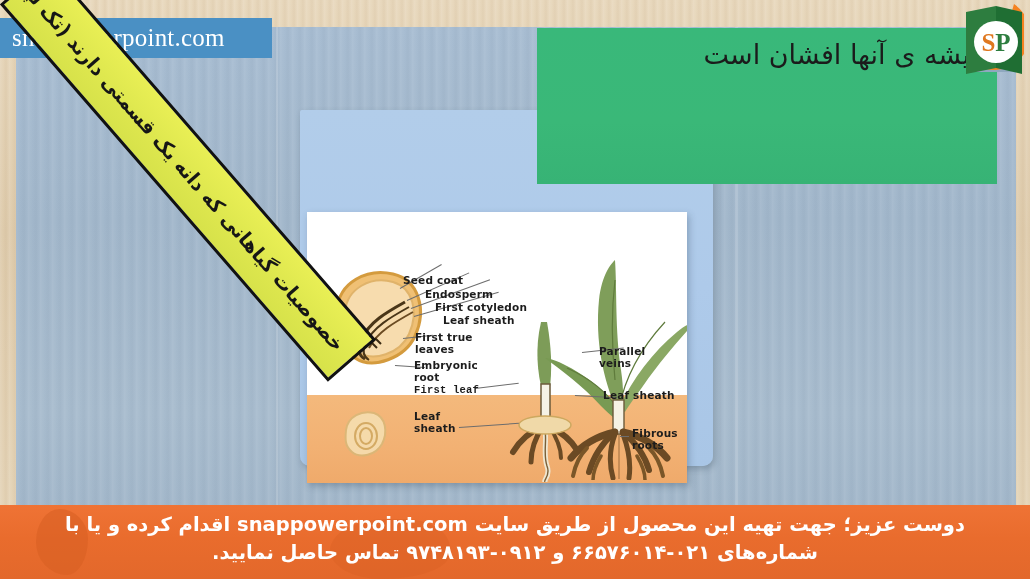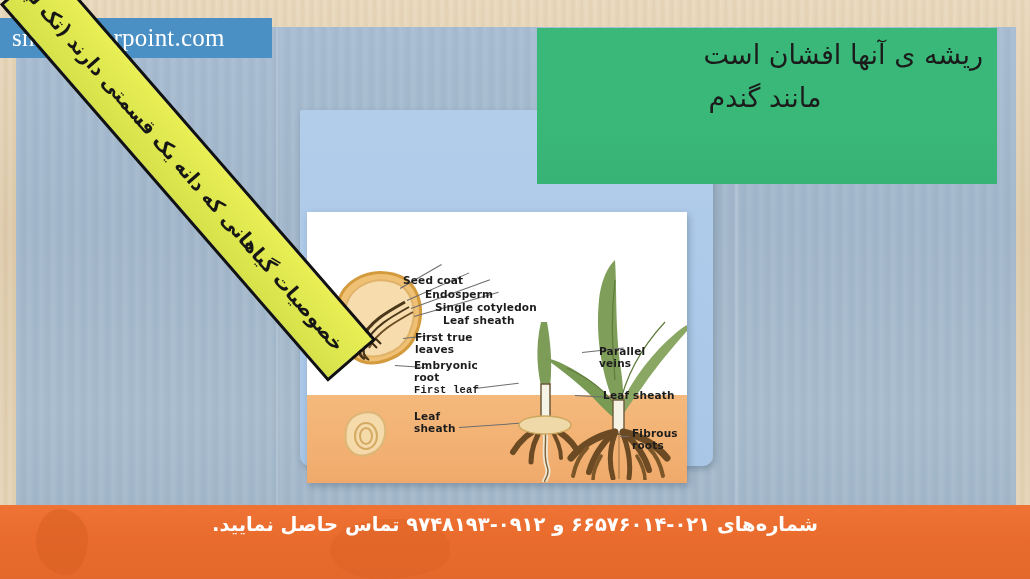--- a/index.html
+++ b/index.html
@@ -200,23 +200,32 @@
   </div>
 
   <div class="diag-wrap">
     <div class="diag-banner">
       <span class="diag-text">خصوصیات گیاهانی که دانه یک قسمتی دارند (تک لپه ای):</span>
     </div>
   </div>
 
   <div class="green-panel">
     <div class="gline l1">ریشه ی آنها افشان است</div>
-    <div class="gline l3">مانند گندم</div>
-  </div>
-
+  </div>
+
+  <div class="sp-logo">
+    <svg width="72" height="86" viewBox="0 0 72 86">
+      <rect x="22" y="16" width="46" height="54" fill="#8fa8bf"></rect>
+      <path d="M62 2 A34 34 0 1 1 22 62 L34 50 A20 20 0 1 0 58 16 Z" fill="#f58220"></path>
+      <path d="M14 10 L44 4 L44 66 L14 72 Z" fill="#2d7d3f"></path>
+      <path d="M44 4 L70 10 L70 72 L44 66 Z" fill="#1f6e33"></path>
+      <ellipse cx="44" cy="40" rx="22" ry="21" fill="#ffffff"></ellipse>
+      <text x="44" y="49" text-anchor="middle" font-family="Liberation Serif, serif" font-size="25" font-weight="bold" fill="#e07820">S<tspan fill="#2d7d3f">P</tspan></text>
+    </svg>
+  </div>
 
   <div class="blue-card"></div>
 
   <div class="diagram">
     <div class="soil"></div>
     <div class="soil-divider"></div>
 
 
     <svg class="seed" viewBox="0 0 104 110">
       <path d="M10 46 C12 18 40 4 66 10 C92 16 100 46 88 72 C78 94 46 106 28 94 C10 82 8 66 10 46 Z" fill="#f0c074" stroke="#d49b3e" stroke-width="3"></path>
@@ -272,37 +281,38 @@
     <div class="ldr" style="left:96px;top:126px;width:30px;transform:rotate(-6deg);"></div>
     <div class="ldr" style="left:88px;top:153px;width:30px;transform:rotate(4deg);"></div>
     <div class="ldr" style="left:168px;top:176px;width:44px;transform:rotate(-7deg);"></div>
     <div class="ldr" style="left:152px;top:215px;width:60px;transform:rotate(-4deg);"></div>
     <div class="ldr" style="left:275px;top:140px;width:42px;transform:rotate(-6deg);"></div>
     <div class="ldr" style="left:268px;top:183px;width:42px;transform:rotate(3deg);"></div>
     <div class="ldr" style="left:313px;top:224px;width:9px;"></div>
 
     <div class="lbl" style="left:96px;top:62px;">Seed coat</div>
     <div class="lbl" style="left:118px;top:76px;">Endosperm</div>
-    <div class="lbl" style="left:128px;top:89px;">Single cotyledon</div>
+    <div class="lbl" style="left:128px;top:89px;">First cotyledon</div>
     <div class="lbl" style="left:136px;top:102px;">Leaf sheath</div>
     <div class="lbl" style="left:108px;top:119px;">First true
 leaves</div>
     <div class="lbl" style="left:107px;top:147px;">Embryonic
 root</div>
     <div class="lbl" style="left:107px;top:172px;font-family:Liberation Mono, monospace;">First leaf</div>
     <div class="lbl" style="left:107px;top:198px;">Leaf
 sheath</div>
     <div class="lbl" style="left:292px;top:133px;">Parallel
 veins</div>
     <div class="lbl" style="left:296px;top:177px;">Leaf sheath</div>
     <div class="lbl" style="left:325px;top:215px;">Fibrous
 roots</div>
   </div>
 
   <div class="footer">
     <div class="f-blob"></div>
     <div class="f-blob2"></div>
     <div class="f-text">
+      <span class="f-line"><span>دوست عزیز؛ جهت تهیه این محصول از طریق سایت</span> <span class="ltr">snappowerpoint.com</span> <span>اقدام کرده و یا با</span></span>
       <span class="f-line"><span>شماره‌های</span> <span>۰۲۱-۶۶۵۷۶۰۱۴</span> <span>و</span> <span>۰۹۱۲-۹۷۴۸۱۹۳</span> <span>تماس حاصل نمایید.</span></span>
     </div>
   </div>
 
 </div>
 
 </body></html>

